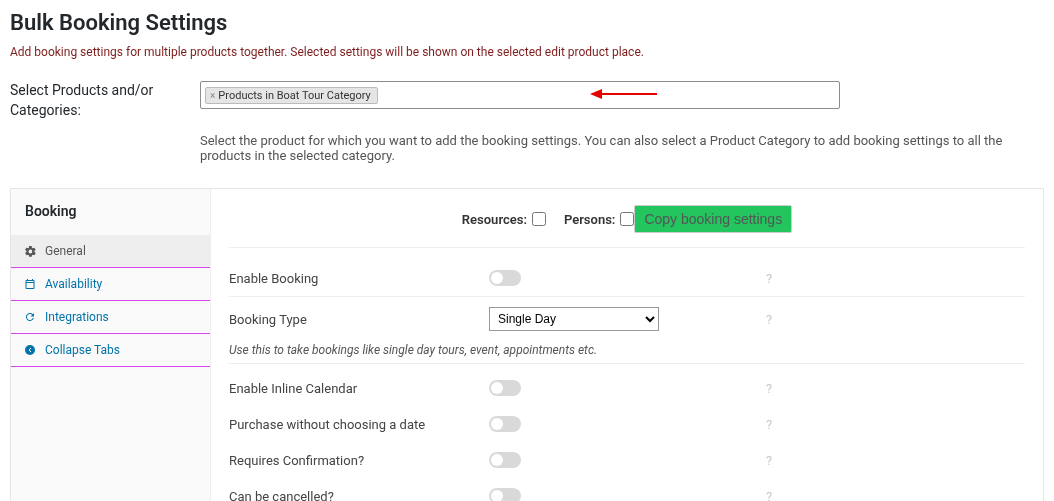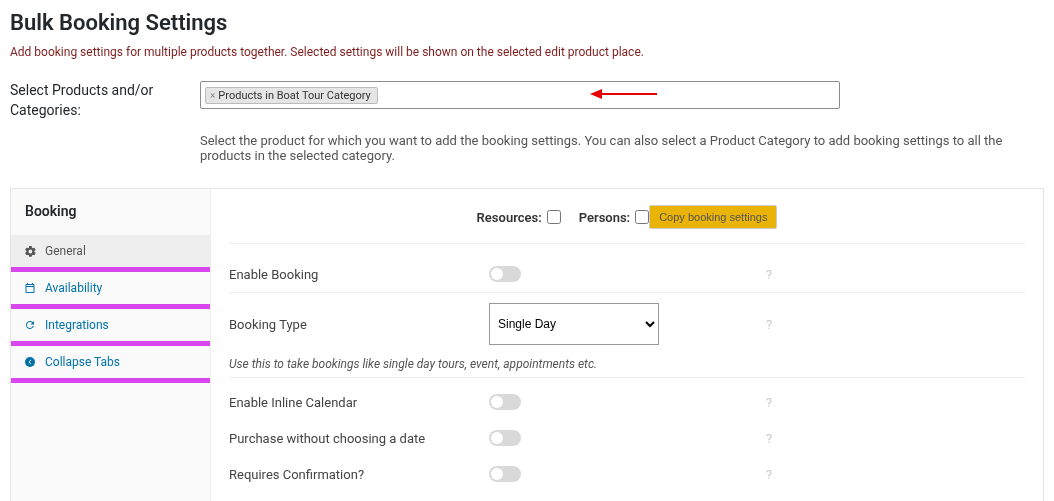--- a/index.html
+++ b/index.html
@@ -12,37 +12,37 @@
     .select-box { border: 1px solid #8c8c8c; border-radius: 2px; padding: 4px; min-height: 28px; width: 640px; background: #fff; display: flex; align-items: center; }
     .chip { display: inline-flex; align-items: center; background: #e5e5e5; border: 1px solid #bbb; border-radius: 2px; padding: 1px 6px 1px 4px; font-size: 11px; color: #333; }
     .chip-x { color: #888; margin-right: 3px; font-size: 10px; cursor: pointer; }
     .arrow { position: absolute; left: 390px; top: 8px; display: flex; align-items: center; }
     .arrow-line { width: 55px; height: 2px; background: #e60000; }
     .arrow-head { width: 0; height: 0; border-top: 5px solid transparent; border-bottom: 5px solid transparent; border-right: 12px solid #e60000; }
     .help-text { font-size: 13px; color: #555; margin-top: 4px; margin-left: 190px; }
     .panel { border: 1px solid #e5e5e5; margin-top: 25px; display: flex; }
     .sidebar { width: 200px; background: #fafafa; border-right: 1px solid #eee; }
     .sidebar-title { font-size: 14px; font-weight: 600; padding: 14px 14px 16px 14px; color: #23282d; }
-    .nav-item { display: flex; align-items: center; padding: 9px 12px; font-size: 12px; cursor: pointer; border-bottom: 5px solid #d946ef; }
+    .nav-item { display: flex; align-items: center; padding: 9px 12px; font-size: 12px; cursor: pointer; border-bottom: 1px solid #d946ef; }
     .nav-item.active { background: #eee; color: #555; }
     .nav-item:not(.active) { color: #0073aa; }
     .nav-icon { width: 14px; height: 14px; margin-right: 8px; display: inline-flex; align-items: center; justify-content: center; }
     .main { flex: 1; padding: 16px 18px 20px 18px; }
     .toprow { display: flex; align-items: center; justify-content: center; border-bottom: 1px solid #eee; padding-bottom: 14px; margin-bottom: 12px; }
     .toprow-left { display: flex; align-items: center; gap: 18px; font-size: 13px; font-weight: 600; }
     .toprow-left label { display: flex; align-items: center; gap: 5px; font-weight: 600; }
-    .copy-btn { background: #eab308; border: 1px solid #ccc; border-radius: 2px; padding: 5px 9px; font-size: 11px; color: #555; cursor: pointer; }
+    .copy-btn { background: #22c55e; border: 1px solid #ccc; border-radius: 2px; padding: 5px 9px; font-size: 14px; color: #555; cursor: pointer; }
     .field-row { display: grid; grid-template-columns: 260px 260px 40px; align-items: center; padding: 10px 0; font-size: 13px; color: #444; }
     .field-row.divider { border-bottom: 1px solid #eee; }
     .section-divider { border-bottom: 1px solid #eee; margin: 4px 0 6px 0; }
     .hint { font-style: italic; font-size: 12px; color: #555; margin: 2px 0 6px 0; }
     .toggle { width: 32px; height: 16px; background: #d9d9d9; border-radius: 10px; position: relative; cursor: pointer; }
     .toggle::after { content: ""; position: absolute; left: 2px; top: 2px; width: 12px; height: 12px; background: #fff; border-radius: 50%; }
     .help-icon { color: #c9c9c9; font-size: 13px; cursor: help; text-align: center; }
-    select.dropdown { width: 170px; height: 42px; border: 1px solid #999; font-size: 12px; padding: 2px 4px; background: #fff; }
+    select.dropdown { width: 170px; height: 24px; border: 1px solid #999; font-size: 12px; padding: 2px 4px; background: #fff; }
     input[type="checkbox"] { width: 14px; height: 14px; }
   </style>
 </head>
 <body>
 
 <h1>Bulk Booking Settings</h1>
 <p class="subtitle">Add booking settings for multiple products together. Selected settings will be shown on the selected edit product place.</p>
 
 <div class="select-row">
   <div class="select-label">Select Products and/or Categories:</div>

